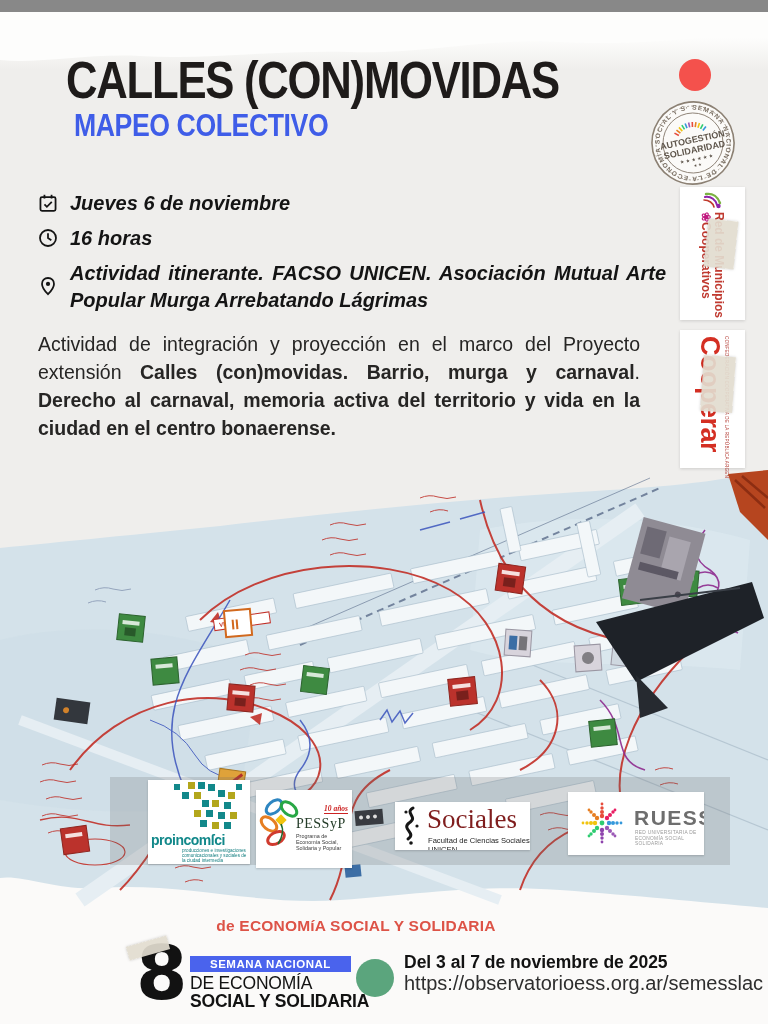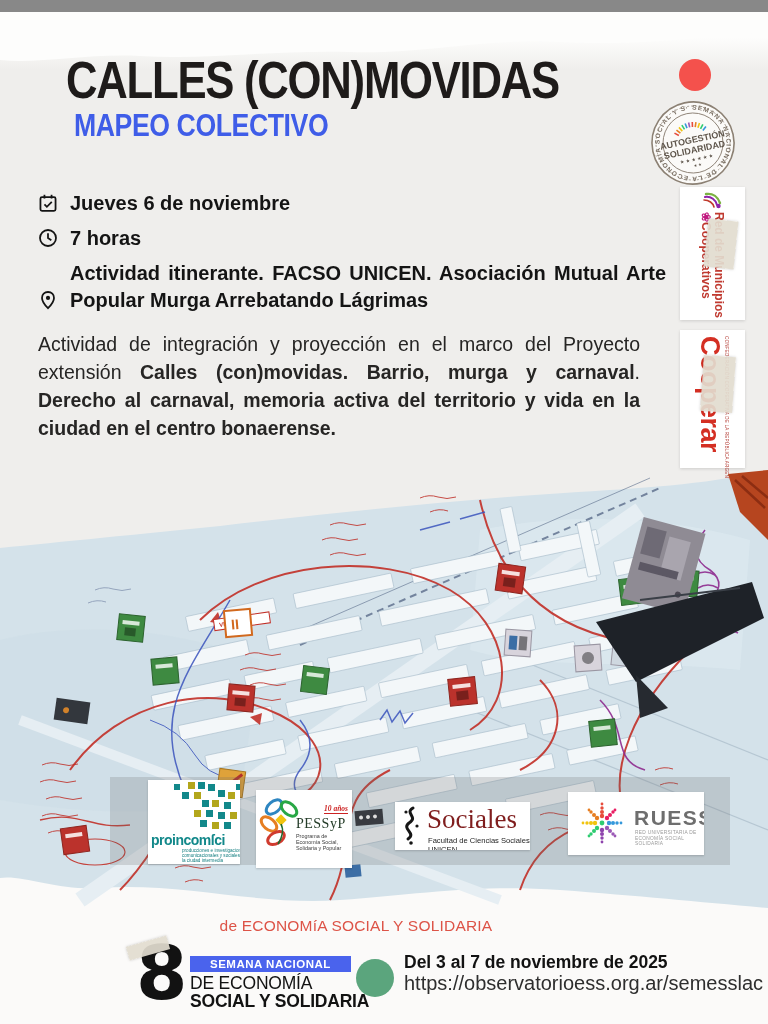--- a/index.html
+++ b/index.html
@@ -27,47 +27,47 @@
   .rm-at{color:#c2187f;}
   .coop-content{left:65px;top:0;width:138px;height:65px;display:flex;flex-direction:column;justify-content:center;padding-left:6px;box-sizing:border-box;}
   .coop-sub{font-size:4.6px;color:#b0332b;letter-spacing:.2px;white-space:nowrap;}
   .coop-word{font-size:27px;font-weight:bold;color:#d42f23;letter-spacing:-0.5px;line-height:28px;}
   .tape{background:rgba(226,220,207,.92);box-shadow:0 0 3px rgba(0,0,0,.18);}
   .tape1{left:706px;top:208px;width:30px;height:48px;transform:rotate(6deg);}
   .tape2{left:702px;top:344px;width:32px;height:56px;transform:rotate(4deg);}
   .tape8{left:127px;top:929px;width:42px;height:14px;transform:rotate(-16deg);}
   
   .details{left:38px;top:178px;width:628px;}
-  .drow{display:flex;gap:12px;margin-bottom:8px;align-items:flex-end;}
+  .drow{display:flex;gap:12px;margin-bottom:8px;align-items:center;font-style:italic;}
   .dicon{flex:0 0 20px;padding-top:2px;}
   .dtext{font-size:20px;font-weight:bold;color:#141414;line-height:27px;}
   .djustify{text-align:justify;width:596px;}
   
   .descr{left:38px;top:318px;width:602px;font-size:19.5px;line-height:28px;color:#262524;text-align:justify;margin:0;}
   
   .map{left:0;top:458px;width:768px;height:450px;}
   
   .band{left:110px;top:765px;width:620px;height:88px;background:rgba(104,104,104,.22);}
   .logo-card{position:absolute;background:#fff;box-shadow:0 1px 2px rgba(0,0,0,.18);overflow:hidden;}
-  .card-proincom{left:148px;top:768px;width:92px;height:84px;}
+  .card-proincom{left:148px;top:768px;width:102px;height:84px;}
   .card-pessyp{left:256px;top:778px;width:96px;height:78px;}
   .card-sociales{left:395px;top:790px;width:135px;height:48px;}
   .card-ruess{left:568px;top:780px;width:136px;height:63px;}
   .proin-word{position:absolute;left:3px;top:52px;font-size:14px;font-weight:bold;color:#12888a;letter-spacing:-0.5px;}
   .proin-tag{position:absolute;left:34px;top:68px;width:66px;font-size:4.6px;line-height:5.2px;color:#0f7c7e;}
   .pessyp-badge{position:absolute;right:4px;top:14px;font-size:7.5px;font-style:italic;font-weight:bold;color:#c22;border-bottom:1px solid #c22;font-family:"Liberation Serif",serif;}
   .pessyp-word{position:absolute;left:40px;top:26px;font-size:14px;font-family:"Liberation Serif",serif;color:#243c28;letter-spacing:.5px;}
   .pessyp-tag{position:absolute;left:40px;top:43px;width:54px;font-size:5.4px;line-height:6.2px;color:#3c3c3c;}
   .soc-word{position:absolute;left:32px;top:2px;font-size:27px;font-family:"Liberation Serif",serif;color:#7f1d1d;}
   .soc-tag{position:absolute;left:33px;top:34px;font-size:7.6px;color:#1d1d1d;}
   .ruess-word{position:absolute;left:66px;top:14px;font-size:21px;color:#6e6e6e;letter-spacing:1.5px;font-weight:bold;}
   .ruess-tag{position:absolute;left:67px;top:38px;width:62px;font-size:4.8px;line-height:5.6px;color:#9a9a9a;letter-spacing:.3px;}
   
   .foot-line1{left:0;top:894px;width:768px;text-align:center;font-size:10.5px;font-weight:bold;color:#8e8c8a;letter-spacing:.4px;}
-  .foot-line2{left:0;top:905px;width:712px;text-align:center;font-size:15.5px;font-weight:normal;color:#dd5347;letter-spacing:.2px;}
+  .foot-line2{left:0;top:905px;width:712px;text-align:center;font-size:15.5px;font-weight:bold;color:#dd5347;letter-spacing:.2px;}
   .eight{left:136px;top:924px;font-size:74px;font-weight:bold;color:#121212;line-height:74px;font-family:"DejaVu Sans",sans-serif;}
   .ed-label{left:190px;top:944px;background:#4a63ed;color:#fff;font-size:11.5px;font-weight:bold;padding:2px 20px;letter-spacing:.5px;}
   .ed-l1{left:190px;top:961px;font-size:17.5px;font-weight:normal;letter-spacing:-0.2px;color:#121212;}
   .ed-l2{left:190px;top:979px;font-size:17.5px;font-weight:bold;letter-spacing:-0.2px;color:#121212;}
   .green-dot{left:356px;top:947px;width:38px;height:38px;border-radius:50%;background:#5ba57d;}
   .foot-dates{left:404px;top:940px;font-size:17.5px;font-weight:bold;color:#121212;}
   .foot-url{left:404px;top:960px;font-size:20px;color:#2e2e2e;}
 </style>
 </head>
 <body>
@@ -149,21 +149,21 @@
       </span>
       <span class="dtext">Jueves 6 de noviembre</span>
     </div>
     <div class="drow">
       <span class="dicon">
         <svg width="20" height="20" viewBox="0 0 18 18" fill="none" stroke="#141414" stroke-width="1.6">
           <circle cx="9" cy="9" r="7.2"></circle>
             <path d="M9,4.8 V9 l3,2"></path>
         </svg>
       </span>
-      <span class="dtext">7 horas</span>
+      <span class="dtext">16 horas</span>
     </div>
     <div class="drow">
       <span class="dicon">
         <svg width="20" height="20" viewBox="0 0 18 18" fill="none" stroke="#141414" stroke-width="1.6">
           <path d="M9,1.8 C5.8,1.8 3.6,4.2 3.6,7.1 C3.6,10.8 9,16.4 9,16.4 C9,16.4 14.4,10.8 14.4,7.1 C14.4,4.2 12.2,1.8 9,1.8 Z"></path>
           <circle cx="9" cy="7.1" r="1.9" fill="#141414" stroke="none"></circle>
         </svg>
       </span>
       <span class="dtext djustify">Actividad itinerante. FACSO UNICEN. Asociación Mutual Arte Popular Murga Arrebatando Lágrimas</span>
     </div>

